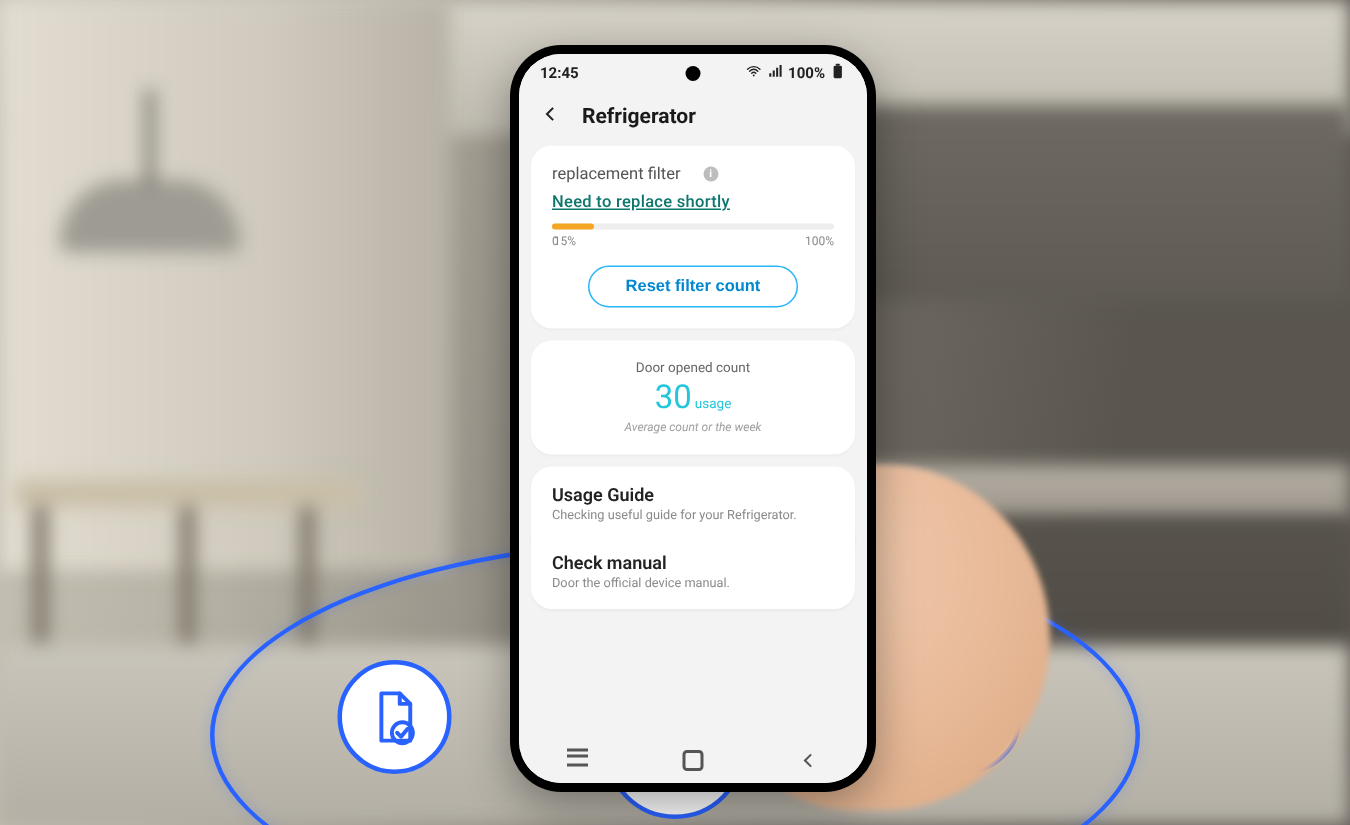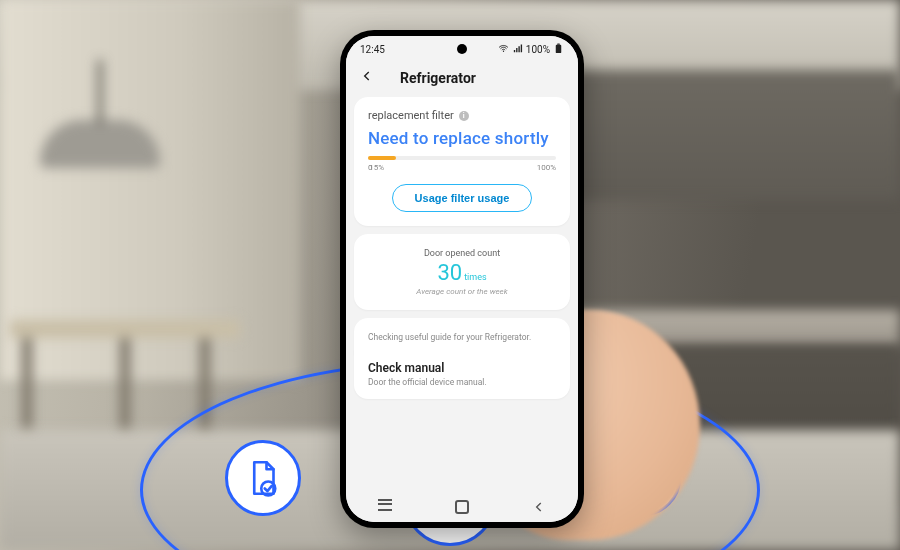--- a/index.html
+++ b/index.html
@@ -66,37 +66,37 @@
     box-shadow: 0 10px 30px rgba(0,0,0,.35);
   }
   .screen {
     width:100%; height:100%; background:#f3f3f3; border-radius:28px; overflow:hidden;
     position:relative; display:flex; flex-direction:column;
   }
   .punch { position:absolute; left:50%; top:8px; width:10px; height:10px; background:#000; border-radius:50%; transform:translateX(-50%); z-index:5; }
 
   .statusbar {
     height:26px; display:flex; align-items:center; justify-content:space-between;
-    padding:0 14px; font-size:10px; font-weight:400; color:#222; background:#f3f3f3;
+    padding:0 14px; font-size:10px; font-weight:700; color:#222; background:#f3f3f3;
   }
   .statusbar .right { display:flex; align-items:center; gap:3px; }
   .sb-ic { width:11px; height:11px; }
 
   .titlebar {
-    display:flex; align-items:center; gap:26px; padding:6px 14px 10px; background:#f3f3f3;text-align:center;
+    display:flex; align-items:center; gap:14px; padding:6px 14px 10px; background:#f3f3f3;text-align:center;
   }
   .titlebar .back svg { width:14px; height:14px; stroke:#222; stroke-width:2.4; fill:none; }
   .titlebar .title { font-size:14px; font-weight:700; color:#1a1a1a; }
 
   .content { flex:1; overflow:hidden; padding:0 8px 6px; display:flex; flex-direction:column; gap:8px; }
   .card { background:#fff; border-radius:14px; padding:12px 14px; box-shadow:0 1px 2px rgba(0,0,0,.04); }
 
-  .filter-title { font-size:11px; color:#555; display:flex; align-items:center; gap:5px; }
+  .filter-title { font-size:11px; color:#555; display:flex; align-items:center; gap:15px; }
   .info-dot { width:10px; height:10px; border-radius:50%; background:#bdbdbd; color:#fff; font-size:7px; display:inline-flex; align-items:center; justify-content:center; font-weight:700; }
-  .filter-status { color:#3b82f6; font-size:17px; font-weight:500; margin:6px 0 8px; letter-spacing:.2px; }
+  .filter-status { color:#0f766e; font-size:11px; font-weight:500; margin:6px 0 8px; letter-spacing:.2px;text-decoration:underline; }
   .bar-wrap { position:relative; height:4px; background:#eee; border-radius:2px; margin-bottom:3px; }
   .bar-fill { position:absolute; left:0; top:0; height:100%; background:#f5a623; border-radius:2px; }
   .bar-labels { display:flex; justify-content:space-between; font-size:8px; color:#888; }
   .bar-labels span:nth-child(2){ position:relative; left:-78px;text-align:right; }
   .reset-btn {
     margin:12px auto 2px; display:block; width:140px; text-align:center;
     border:1.5px solid #29b6f6; color:#0288d1; background:#fff;
     border-radius:18px; padding:7px 0; font-size:11px; font-weight:600; cursor:pointer;
   }
 
@@ -220,33 +220,34 @@
           </div>
           <div class="filter-status">Need to replace shortly</div>
           <div class="bar-wrap">
             <div class="bar-fill" style="width:15%"></div>
           </div>
           <div class="bar-labels">
             <span>0</span>
             <span>15%</span>
             <span>100%</span>
           </div>
-          <button class="reset-btn">Usage filter usage</button>
+          <button class="reset-btn">Reset filter count</button>
         </div>
 
         <div class="card door-card">
           <div class="door-label">Door opened count</div>
           <div>
-            <span class="door-count">30</span><span class="door-unit">times</span>
+            <span class="door-count">30</span><span class="door-unit">usage</span>
           </div>
           <div class="door-sub">Average count or the week</div>
         </div>
 
         <div>
           <div class="card link-card first">
+            <div class="link-title">Usage Guide</div>
             <div class="link-sub">Checking useful guide for your Refrigerator.</div>
           </div>
           <div class="card link-card">
             <div class="link-title">Check manual</div>
             <div class="link-sub">Door the official device manual.</div>
           </div>
         </div>
 
       </div>
 

